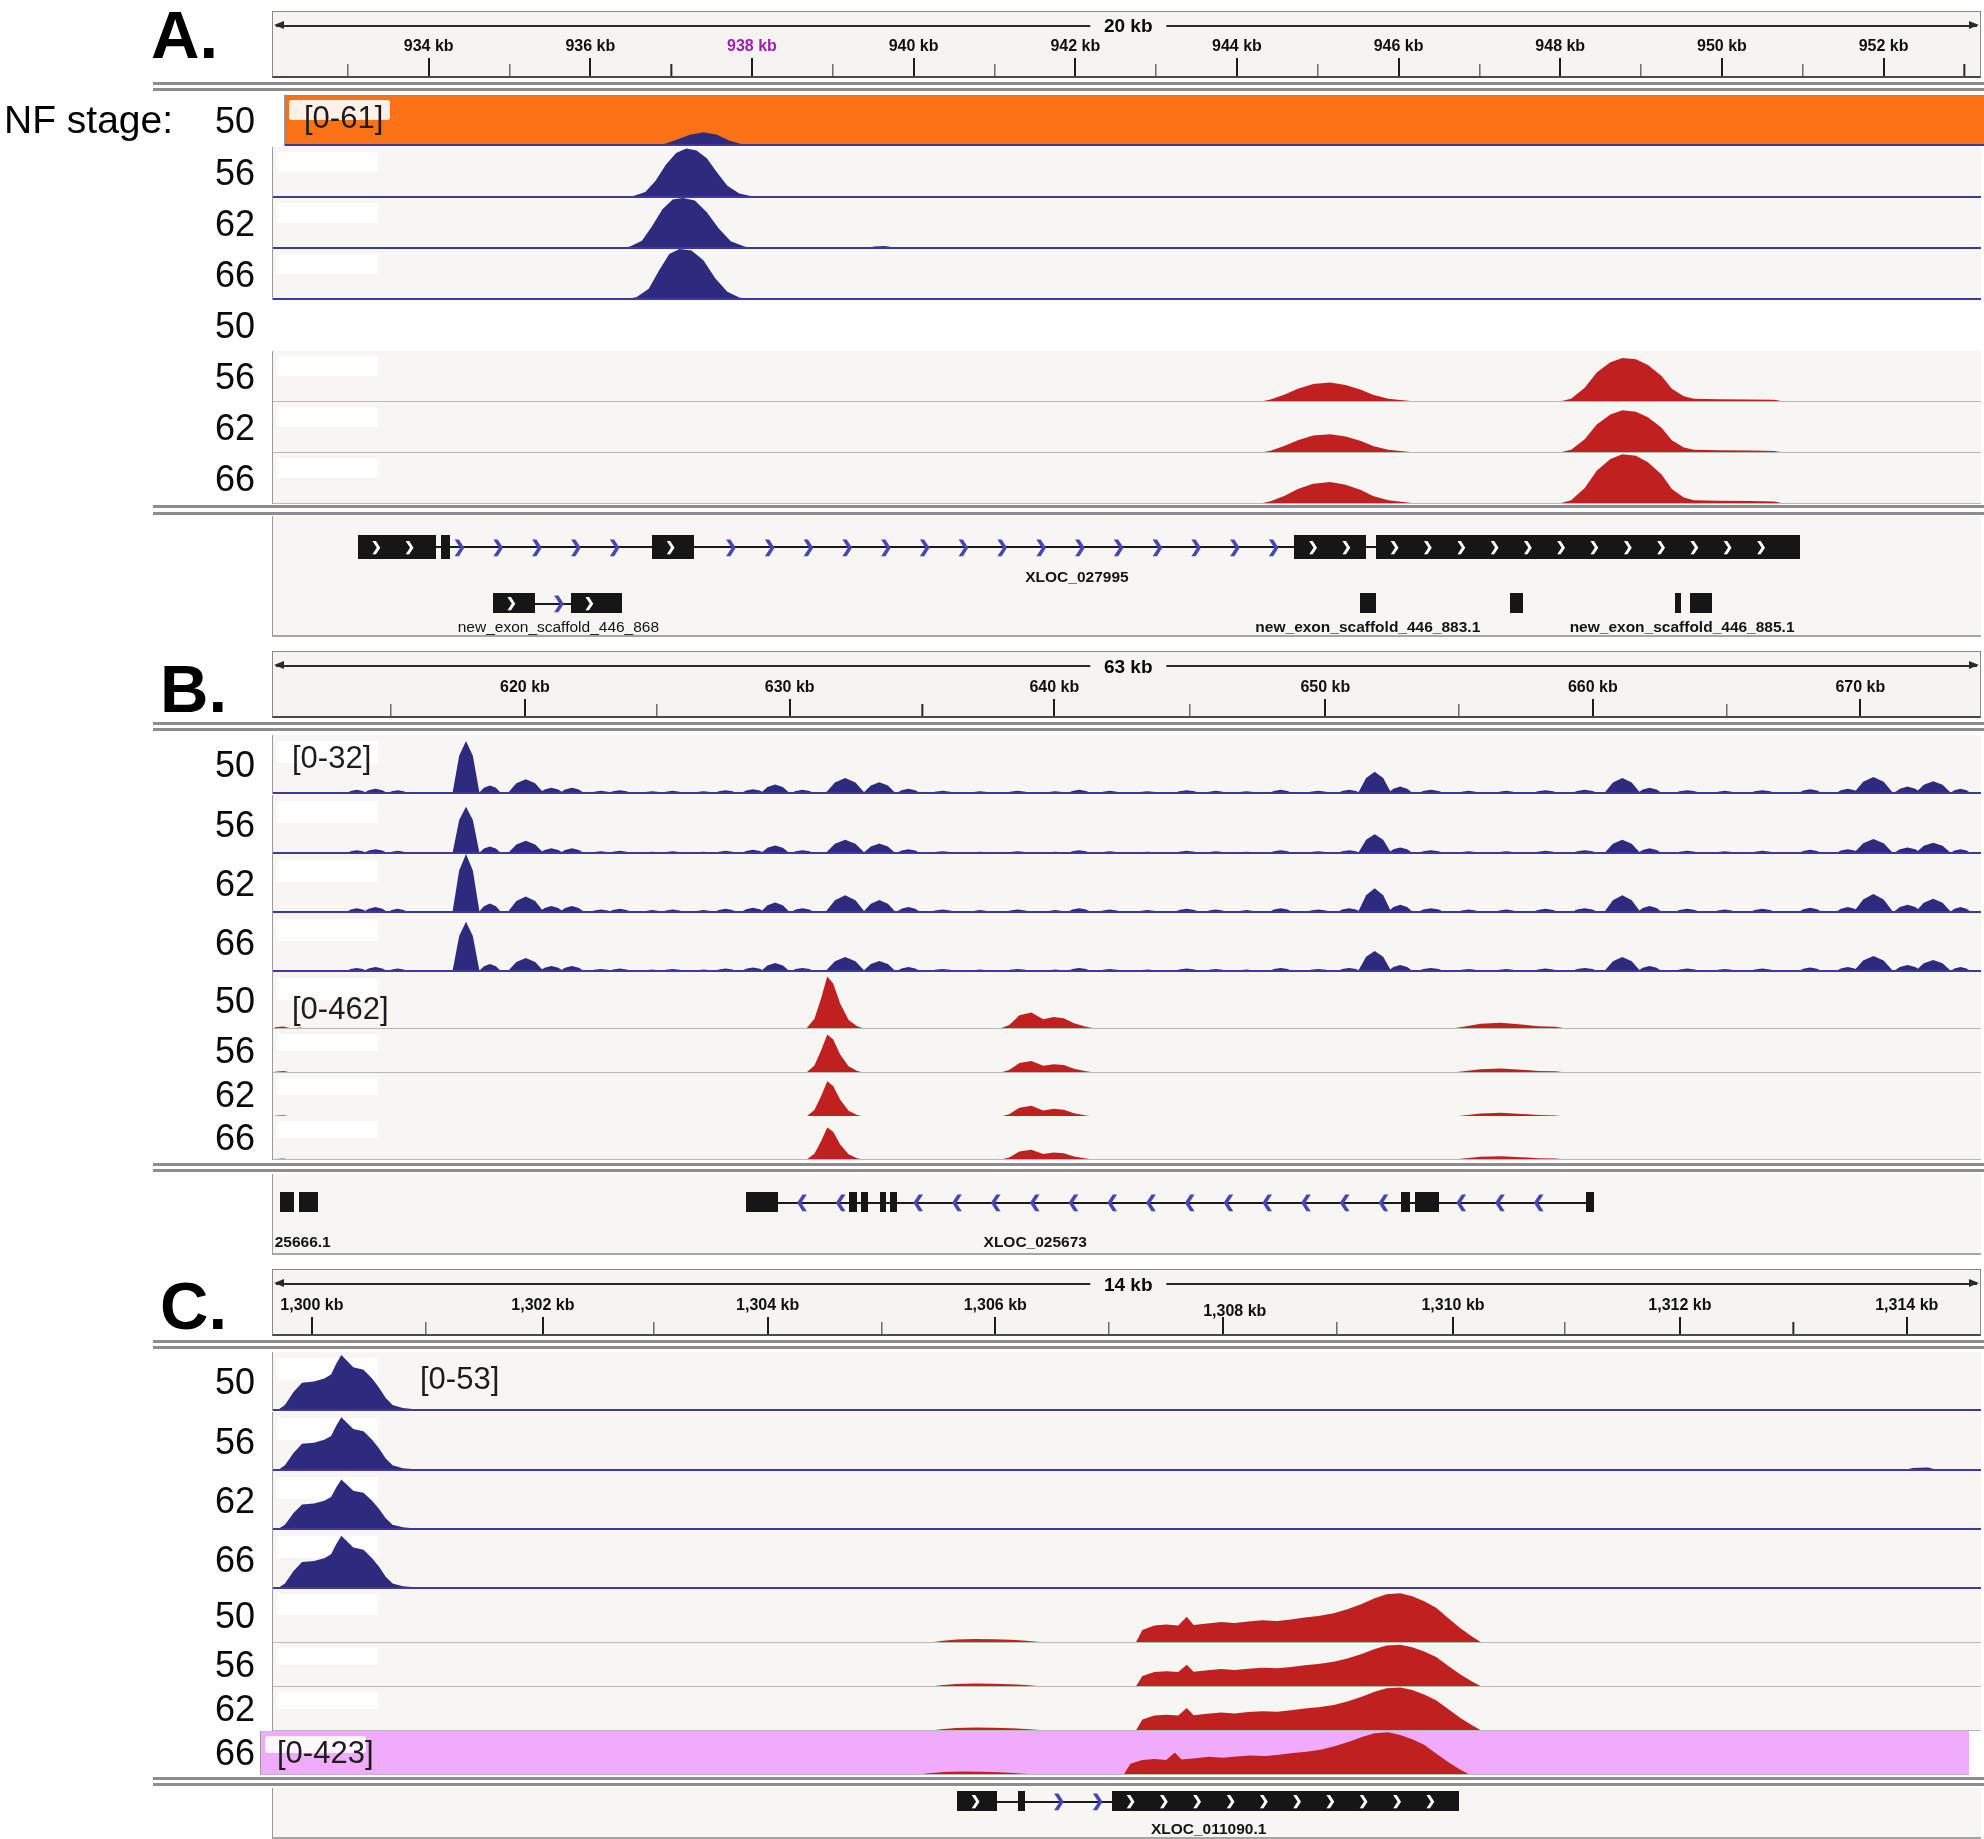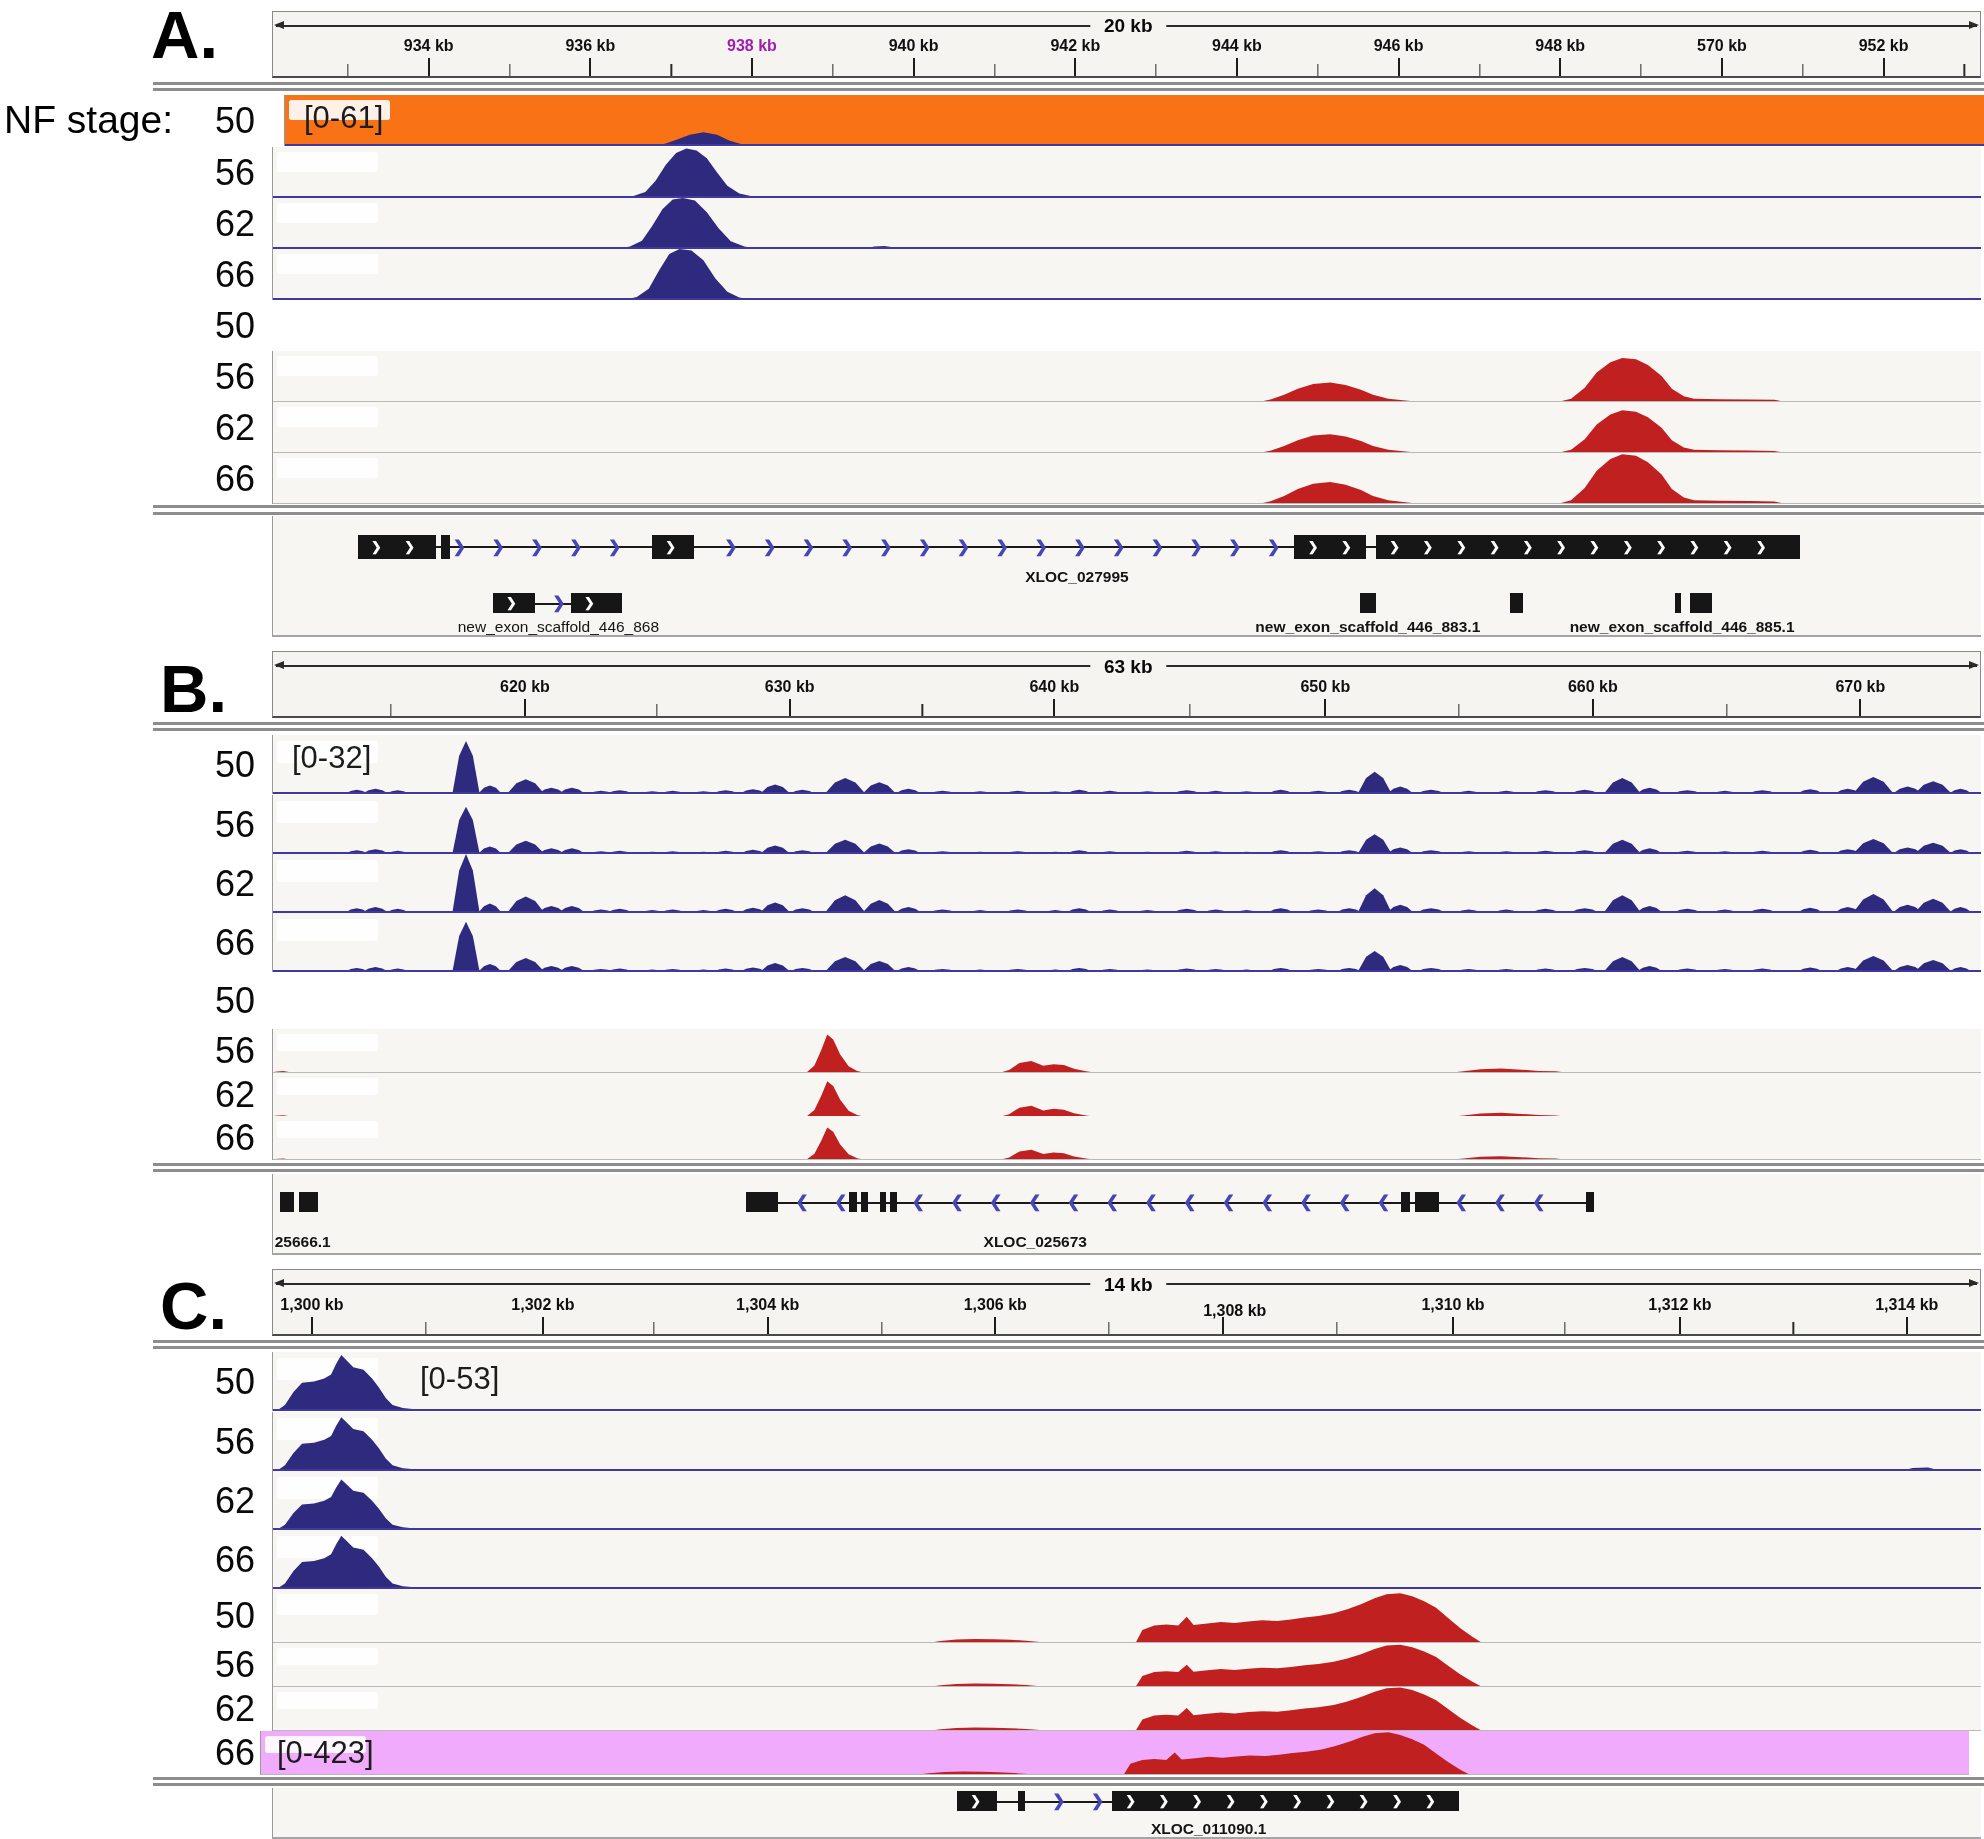--- a/index.html
+++ b/index.html
@@ -34,21 +34,21 @@
       <div style="position: absolute; left: 37.53%; top: 25.5px; transform: translateX(-50%); font-size: 16px; font-weight: bold; white-space: nowrap; color: rgb(16, 16, 16);">940 kb</div>
       <div style="position: absolute; left: 47%; bottom: 0px; width: 2px; height: 17.5px; background: rgb(28, 28, 28); transform: translateX(-50%);"></div>
       <div style="position: absolute; left: 47%; top: 25.5px; transform: translateX(-50%); font-size: 16px; font-weight: bold; white-space: nowrap; color: rgb(16, 16, 16);">942 kb</div>
       <div style="position: absolute; left: 56.47%; bottom: 0px; width: 2px; height: 17.5px; background: rgb(28, 28, 28); transform: translateX(-50%);"></div>
       <div style="position: absolute; left: 56.47%; top: 25.5px; transform: translateX(-50%); font-size: 16px; font-weight: bold; white-space: nowrap; color: rgb(16, 16, 16);">944 kb</div>
       <div style="position: absolute; left: 65.94%; bottom: 0px; width: 2px; height: 17.5px; background: rgb(28, 28, 28); transform: translateX(-50%);"></div>
       <div style="position: absolute; left: 65.94%; top: 25.5px; transform: translateX(-50%); font-size: 16px; font-weight: bold; white-space: nowrap; color: rgb(16, 16, 16);">946 kb</div>
       <div style="position: absolute; left: 75.41%; bottom: 0px; width: 2px; height: 17.5px; background: rgb(28, 28, 28); transform: translateX(-50%);"></div>
       <div style="position: absolute; left: 75.41%; top: 25.5px; transform: translateX(-50%); font-size: 16px; font-weight: bold; white-space: nowrap; color: rgb(16, 16, 16);">948 kb</div>
       <div style="position: absolute; left: 84.88%; bottom: 0px; width: 2px; height: 17.5px; background: rgb(28, 28, 28); transform: translateX(-50%);"></div>
-      <div style="position: absolute; left: 84.88%; top: 25.5px; transform: translateX(-50%); font-size: 16px; font-weight: bold; white-space: nowrap; color: rgb(16, 16, 16);">570 kb</div>
+      <div style="position: absolute; left: 84.88%; top: 25.5px; transform: translateX(-50%); font-size: 16px; font-weight: bold; white-space: nowrap; color: rgb(16, 16, 16);">950 kb</div>
       <div style="position: absolute; left: 94.35%; bottom: 0px; width: 2px; height: 17.5px; background: rgb(28, 28, 28); transform: translateX(-50%);"></div>
       <div style="position: absolute; left: 94.35%; top: 25.5px; transform: translateX(-50%); font-size: 16px; font-weight: bold; white-space: nowrap; color: rgb(16, 16, 16);">952 kb</div>
       <div style="position: absolute; left: 4.39%; bottom: 0px; width: 1.3px; height: 12px; background: rgb(42, 42, 42); transform: translateX(-50%);"></div>
       <div style="position: absolute; left: 13.86%; bottom: 0px; width: 1.3px; height: 12px; background: rgb(42, 42, 42); transform: translateX(-50%);"></div>
       <div style="position: absolute; left: 23.33%; bottom: 0px; width: 1.3px; height: 12px; background: rgb(42, 42, 42); transform: translateX(-50%);"></div>
       <div style="position: absolute; left: 32.8%; bottom: 0px; width: 1.3px; height: 12px; background: rgb(42, 42, 42); transform: translateX(-50%);"></div>
       <div style="position: absolute; left: 42.27%; bottom: 0px; width: 1.3px; height: 12px; background: rgb(42, 42, 42); transform: translateX(-50%);"></div>
       <div style="position: absolute; left: 51.74%; bottom: 0px; width: 1.3px; height: 12px; background: rgb(42, 42, 42); transform: translateX(-50%);"></div>
       <div style="position: absolute; left: 61.21%; bottom: 0px; width: 1.3px; height: 12px; background: rgb(42, 42, 42); transform: translateX(-50%);"></div>
       <div style="position: absolute; left: 70.68%; bottom: 0px; width: 1.3px; height: 12px; background: rgb(42, 42, 42); transform: translateX(-50%);"></div>
@@ -436,20 +436,31 @@
         <path d="M 892.0 100 L 892.0 100.0 L 896.0 94.5 L 900.0 92.3 L 904.0 94.5 L 908.0 100.0 L 908.0 100 Z" fill="#2e2a7d"></path>
         <path d="M 914.0 100 L 914.0 100.0 L 918.0 93.9 L 922.0 91.5 L 926.0 93.9 L 930.0 100.0 L 930.0 100 Z" fill="#2e2a7d"></path>
         <path d="M 925.0 100 L 925.0 100.0 L 931.0 80.4 L 937.0 72.8 L 943.0 80.4 L 949.0 100.0 L 949.0 100 Z" fill="#2e2a7d"></path>
         <path d="M 948.0 100 L 948.0 100.0 L 952.5 91.4 L 957.0 88.1 L 961.5 91.4 L 966.0 100.0 L 966.0 100 Z" fill="#2e2a7d"></path>
         <path d="M 961.0 100 L 961.0 100.0 L 966.5 85.3 L 972.0 79.6 L 977.5 85.3 L 983.0 100.0 L 983.0 100 Z" fill="#2e2a7d"></path>
         <path d="M 981.0 100 L 981.0 100.0 L 984.5 93.9 L 988.0 91.5 L 991.5 93.9 L 995.0 100.0 L 995.0 100 Z" fill="#2e2a7d"></path>
       </svg>
       <div style="position: absolute; left: 0px; right: 0px; bottom: 0px; height: 2px; background: rgb(64, 56, 160);"></div>
     </div>
     <div style="position: absolute; left: 161px; top: 913px; width: 94px; height: 59px; display: flex; align-items: center; justify-content: flex-end; font-size: 36px; color: rgb(10, 10, 10);">66</div>
+    <div style="position: absolute; left: 272px; top: 972px; width: 1709px; height: 57px; background: rgb(247, 246, 243); border-left: 1.3px solid rgb(154, 154, 154); box-sizing: border-box; overflow: hidden;">
+      <div style="position: absolute; left: 4px; top: 6px; width: 101px; height: 21.5px; background: rgba(255, 255, 255, 0.9); border-radius: 2.7px;"></div>
+      <svg viewBox="0 0 1000 100" preserveAspectRatio="none" style="position: absolute; left: 0px; top: 0px; width: 100%; height: 100%;">
+        <path d="M 312.0 100 L 312.0 100.0 L 317.0 82.0 L 321.0 45.0 L 324.5 8.0 L 328.0 20.0 L 332.0 55.0 L 337.0 84.0 L 342.0 95.0 L 347.0 100.0 L 347.0 100 Z" fill="#c02020"></path>
+        <path d="M 425.0 100 L 425.0 100.0 L 431.0 93.0 L 437.0 76.0 L 444.0 71.0 L 451.0 83.0 L 457.0 79.0 L 463.0 81.0 L 469.0 90.0 L 476.0 96.0 L 483.0 100.0 L 483.0 100 Z" fill="#c02020"></path>
+        <path d="M 688.0 100 L 688.0 100.0 L 697.0 96.0 L 707.0 91.0 L 719.0 89.0 L 731.0 92.0 L 741.0 95.0 L 751.0 96.0 L 759.0 100.0 L 759.0 100 Z" fill="#c02020"></path>
+        <path d="M 1.0 100 L 1.0 97.0 L 6.0 95.5 L 11.0 99.0 L 16.0 97.5 L 21.0 100.0 L 21.0 100 Z" fill="#c02020"></path>
+      </svg>
+      <div style="position: absolute; left: 0px; right: 0px; bottom: 0px; height: 1.3px; background: rgb(185, 185, 185);"></div>
+      <div style="position: absolute; left: 19px; top: 19px; font-size: 31px; color: rgb(28, 28, 28); white-space: nowrap;">[0-462]</div>
+    </div>
     <div style="position: absolute; left: 161px; top: 972px; width: 94px; height: 57px; display: flex; align-items: center; justify-content: flex-end; font-size: 36px; color: rgb(10, 10, 10);">50</div>
     <div style="position: absolute; left: 272px; top: 1029px; width: 1709px; height: 44px; background: rgb(247, 246, 243); border-left: 1.3px solid rgb(154, 154, 154); box-sizing: border-box; overflow: hidden;">
       <div style="position: absolute; left: 4px; top: 4.7px; width: 101px; height: 17px; background: rgba(255, 255, 255, 0.9); border-radius: 2.7px;"></div>
       <svg viewBox="0 0 1000 100" preserveAspectRatio="none" style="position: absolute; left: 0px; top: 0px; width: 100%; height: 100%;">
         <path d="M 312.0 100 L 312.0 100.0 L 317.0 82.9 L 321.0 47.8 L 324.5 12.6 L 328.0 24.0 L 332.0 57.3 L 337.0 84.8 L 342.0 95.3 L 347.0 100.0 L 347.0 100 Z" fill="#c02020"></path>
         <path d="M 425.0 100 L 425.0 100.0 L 431.0 93.3 L 437.0 77.2 L 444.0 72.5 L 451.0 83.8 L 457.0 80.0 L 463.0 82.0 L 469.0 90.5 L 476.0 96.2 L 483.0 100.0 L 483.0 100 Z" fill="#c02020"></path>
         <path d="M 688.0 100 L 688.0 100.0 L 697.0 96.2 L 707.0 91.5 L 719.0 89.5 L 731.0 92.4 L 741.0 95.3 L 751.0 96.2 L 759.0 100.0 L 759.0 100 Z" fill="#c02020"></path>
         <path d="M 1.0 100 L 1.0 97.2 L 6.0 95.7 L 11.0 99.0 L 16.0 97.6 L 21.0 100.0 L 21.0 100 Z" fill="#c02020"></path>
       </svg>
       <div style="position: absolute; left: 0px; right: 0px; bottom: 0px; height: 1.3px; background: rgb(185, 185, 185);"></div>

